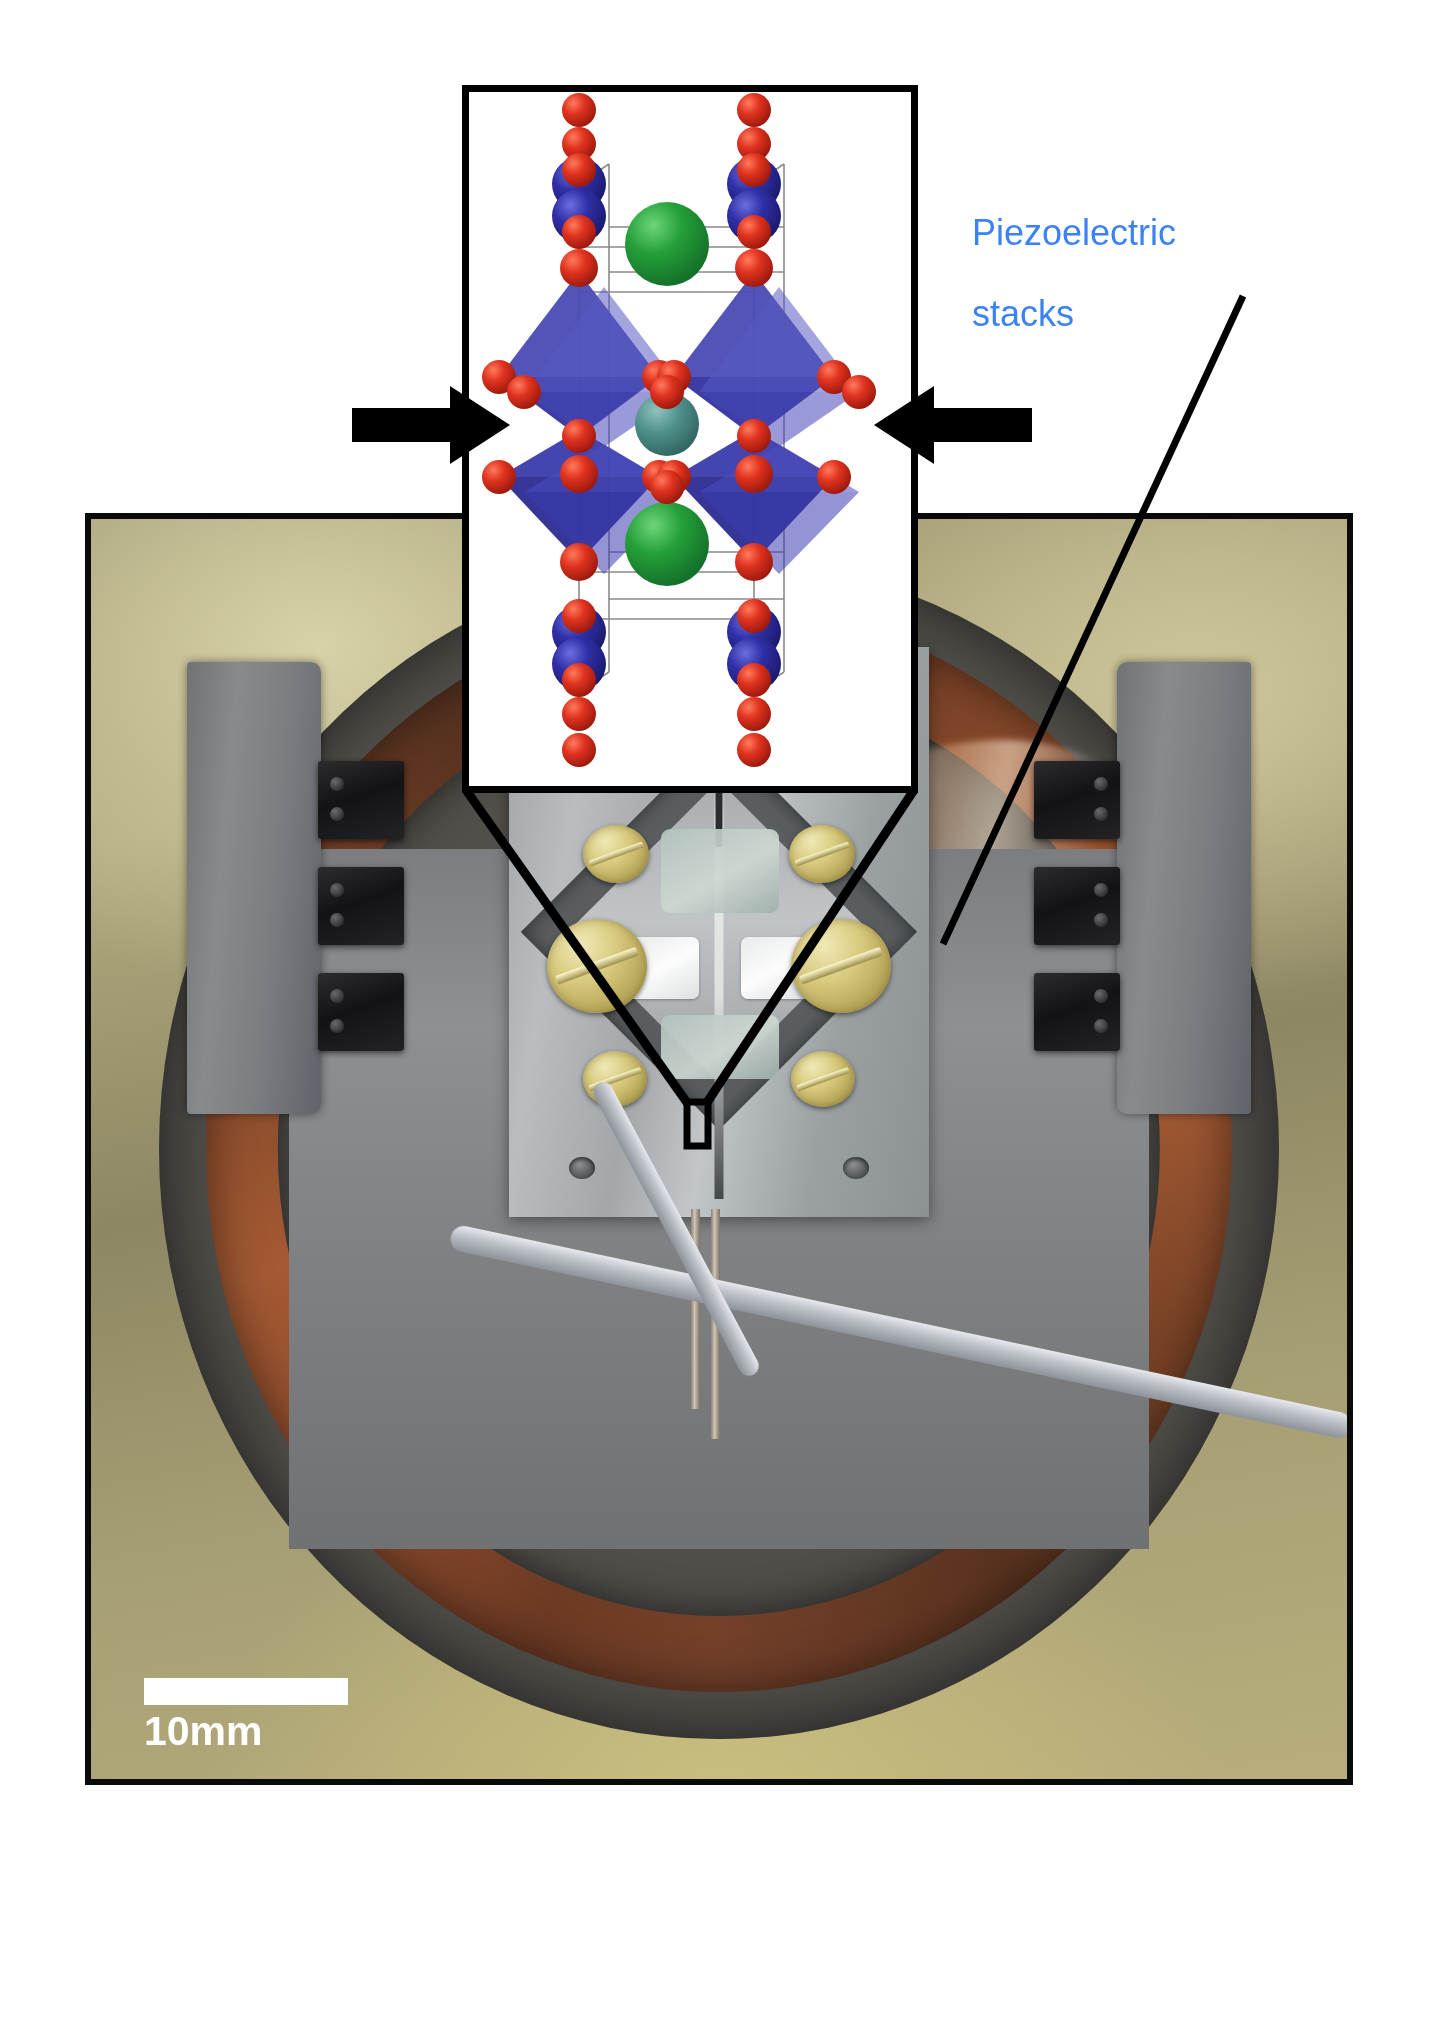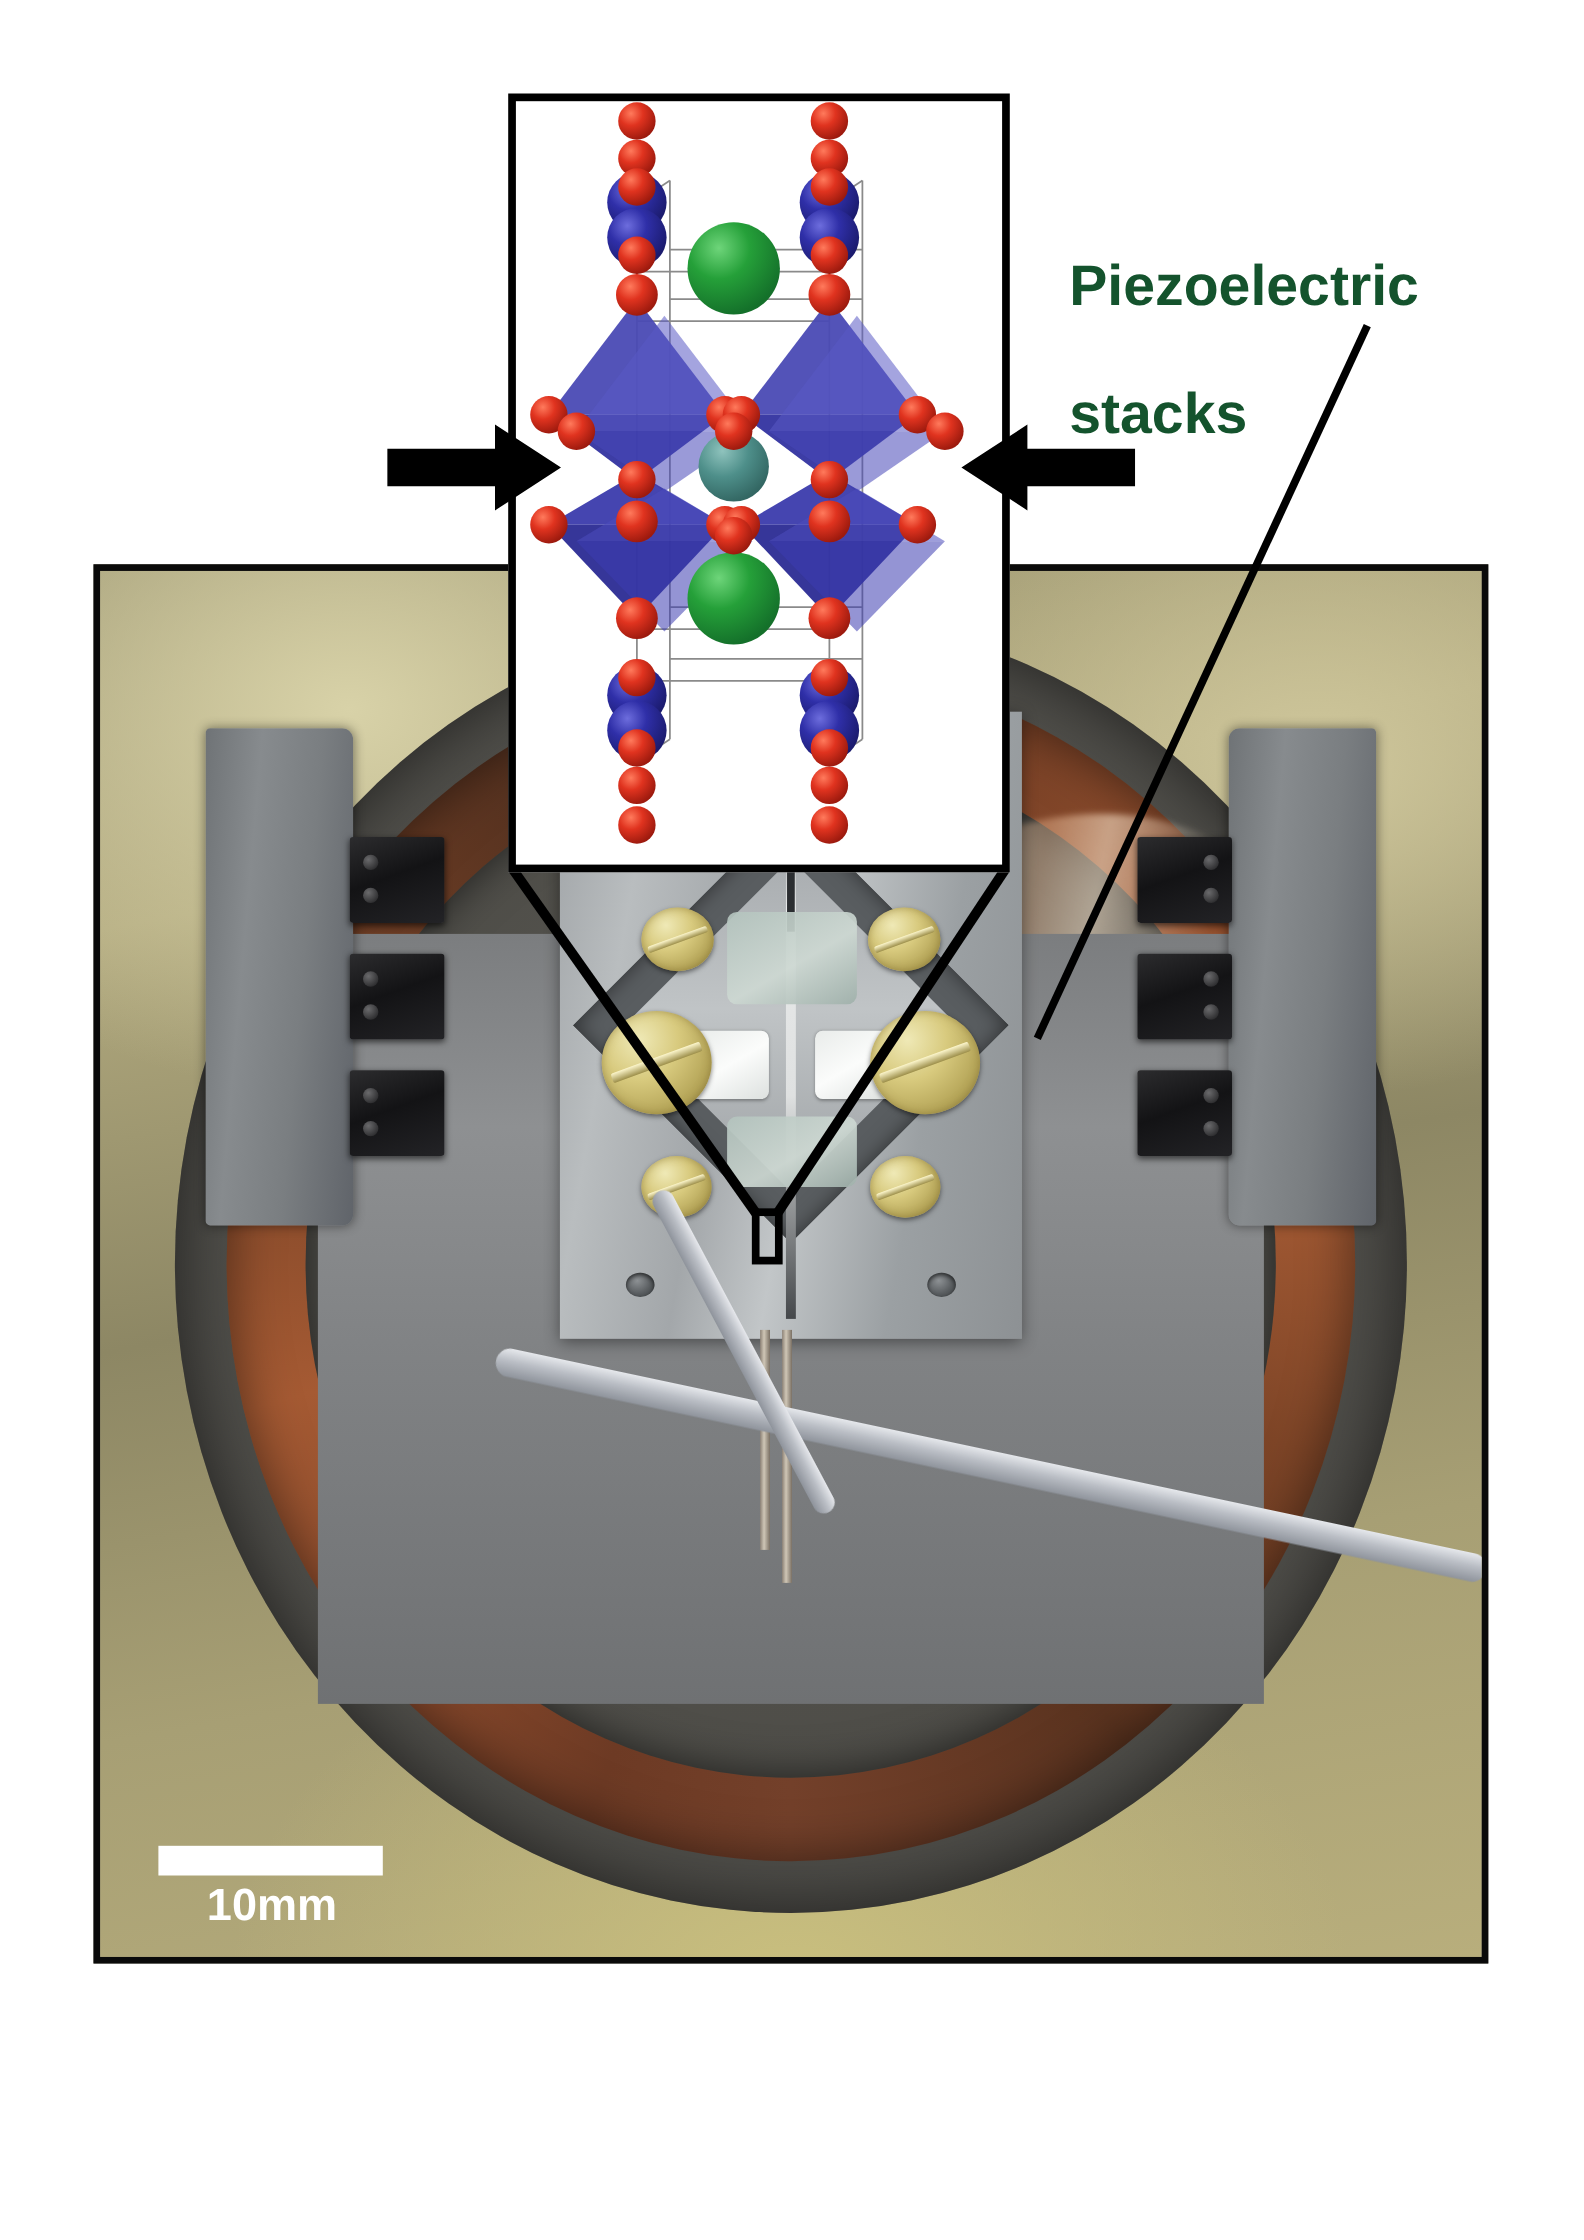--- a/index.html
+++ b/index.html
@@ -153,21 +153,21 @@
     overflow:hidden;
   }
   #crystal{position:absolute;left:0;top:0;width:442px;height:694px;}
 
   
   .comp-arrow{position:absolute;}
 
   
   #label{
     position:absolute;left:972px;top:173px;width:420px;
-    font-size:52px;font-weight:bold;line-height:1.12;color:#14532d;
+    font-size:36px;font-weight:normal;line-height:1.12;color:#3b82f6;
     font-family:"Liberation Sans","DejaVu Sans",sans-serif;
     white-space:pre-line;
   }
 </style>
 </head>
 <body>
 
 <div id="photo">
   <div class="brass"></div>
   <div class="bore"></div>
@@ -241,21 +241,21 @@
     <div class="pad" style="right:12px;top:16px;"></div>
     <div class="pad" style="right:12px;top:46px;"></div>
   </div>
 
   <div class="wirebundle" style="left:600px;top:690px;height:200px;"></div>
   <div class="wirebundle" style="left:620px;top:690px;height:230px;"></div>
   <div class="cable" style="left:350px;top:800px;width:920px;height:26px;transform:rotate(12deg);"></div>
   <div class="cable" style="left:420px;top:700px;width:330px;height:20px;transform:rotate(62deg);"></div>
 
   <div style="position:absolute;left:53px;top:1159px;width:204px;height:27px;background:#ffffff;"></div>
-  <div style="position:absolute;left:53px;top:1189px;color:#ffffff;font-size:41px;font-weight:bold;margin-left:44px;">10mm</div>
+  <div style="position:absolute;left:53px;top:1189px;color:#ffffff;font-size:41px;font-weight:bold;">10mm</div>
 </div>
 
 <svg id="vectors" viewBox="0 0 1440 2036">
 
   <line x1="466" y1="790" x2="688" y2="1104" stroke="#000" stroke-width="9"></line>
   <line x1="914" y1="790" x2="706" y2="1104" stroke="#000" stroke-width="9"></line>
 
   <rect x="687" y="1102" width="21" height="44" fill="none" stroke="#000" stroke-width="7"></rect>
 
   <line x1="1243" y1="296" x2="943" y2="944" stroke="#000" stroke-width="7"></line>

